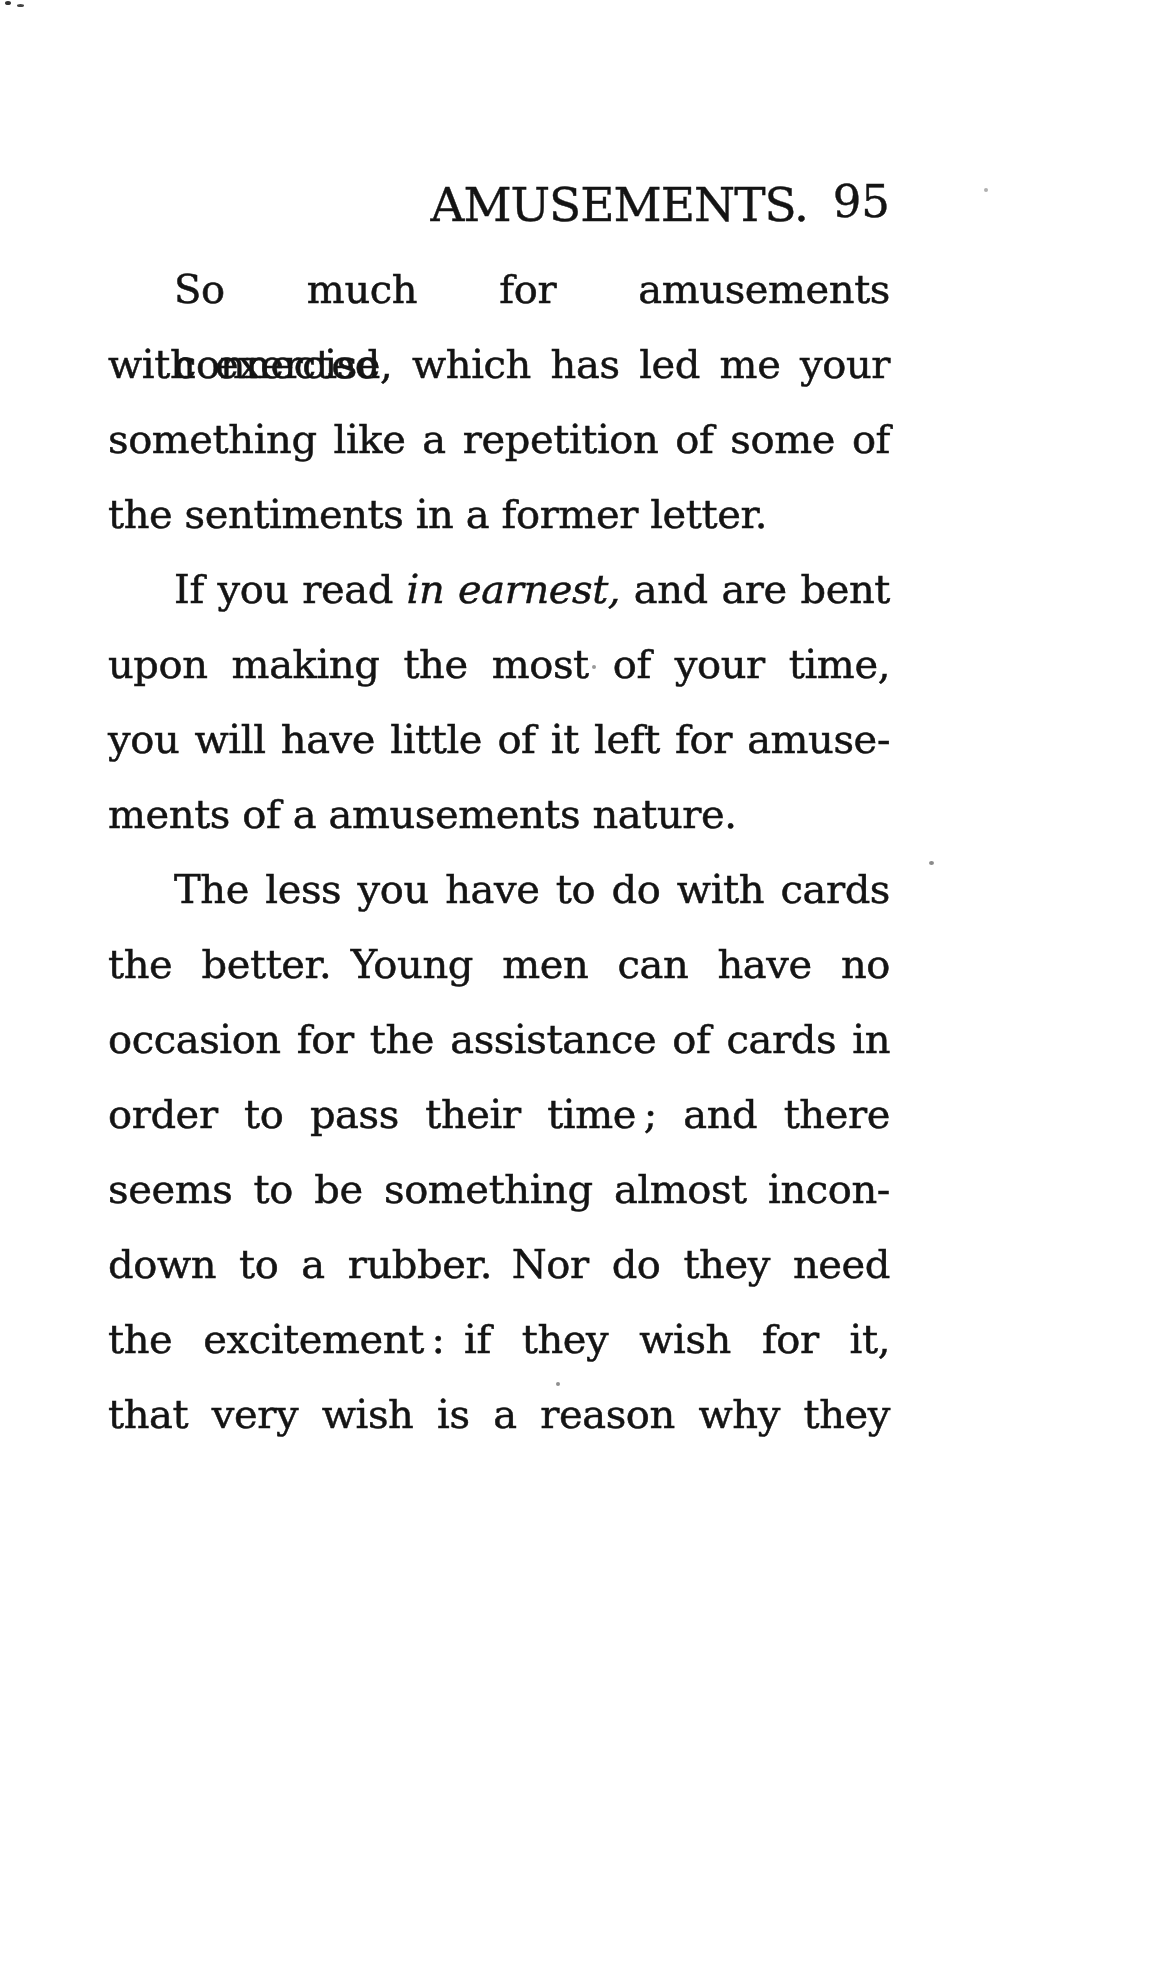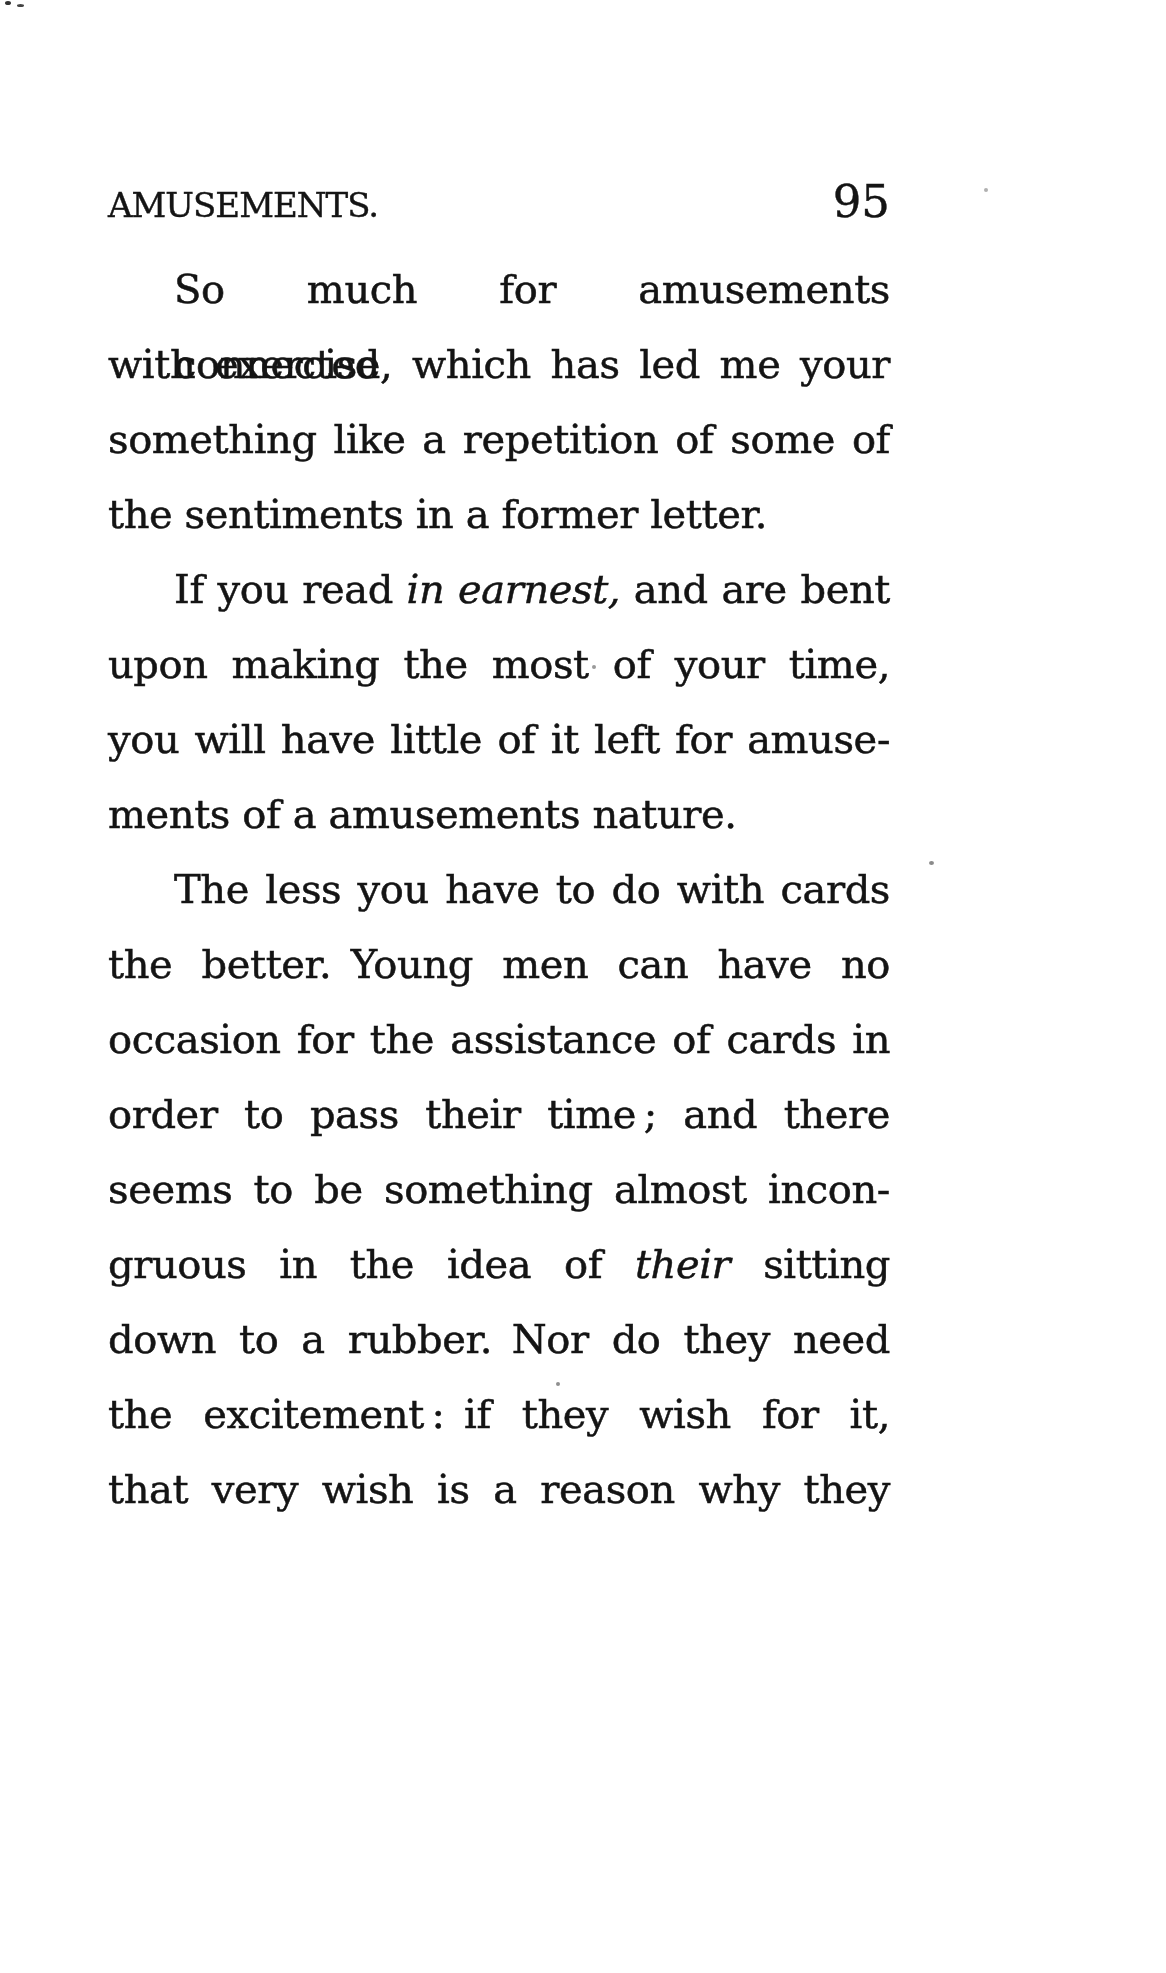--- a/index.html
+++ b/index.html
@@ -21,22 +21,22 @@
     position: absolute;
     top: 183px;
     left: 108px;
     width: 794px;
     height: 44px;
   }
   .running-title {
     position: absolute;
     left: 0;
     right: 94px;
-    text-align: left;
-    font-size: 34px;
+    text-align: right;
+    font-size: 47px;
     line-height: 44px;
     letter-spacing: -1px;
     -webkit-text-stroke: 0.4px;
   }
   .page-number {
     position: absolute;
     right: 12px;
     top: -6px;
     font-size: 45px;
     line-height: 50px;
@@ -103,20 +103,19 @@
         <div class="line"><span class="seg">upon making the most of your time,</span></div>
         <div class="line"><span class="seg">you will have little of it left for amuse-</span></div>
         <div class="line last"><span class="seg">ments of a amusements nature.</span></div>
       </div>
       <div>
         <div class="line indent"><span class="seg">The less you have to do with cards</span></div>
         <div class="line"><span class="seg">the better. Young men can have no</span></div>
         <div class="line"><span class="seg">occasion for the assistance of cards in</span></div>
         <div class="line"><span class="seg">order to pass their time ; and there</span></div>
         <div class="line"><span class="seg">seems to be something almost incon-</span></div>
-        <div class="line"><span class="seg">gruous in the idea of </span><span class="seg it">their</span><span class="seg"> sitting</span></div>
         <div class="line"><span class="seg">down to a rubber. Nor do they need</span></div>
         <div class="line"><span class="seg">the excitement : if they wish for it,</span></div>
         <div class="line"><span class="seg">that very wish is a reason why they</span></div>
       </div>
     </div>
 
 </div>
 
 </body></html>

